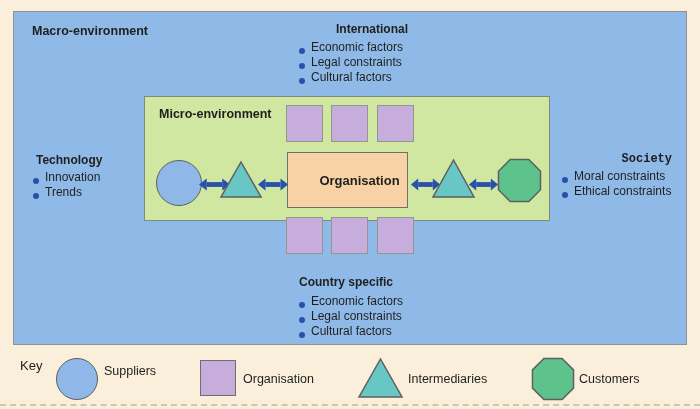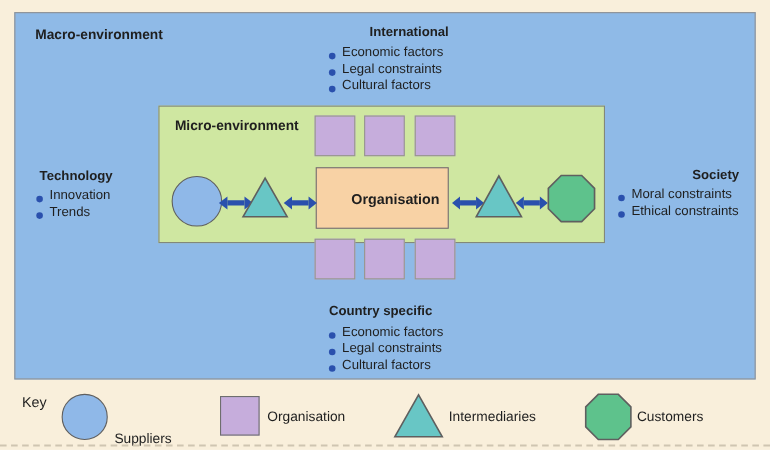--- a/index.html
+++ b/index.html
@@ -19,21 +19,21 @@
   ul.bullets { list-style:none; }
   ul.bullets li { display:flex; align-items:flex-end; height:15px; font-size:12px; white-space:nowrap; }
   .dot { width:6px; height:6px; border-radius:50%; background:var(--arrow_blue); margin-right:6px; flex:none; }
   .abs { position:absolute; }
   .ctr { text-align:right; }
   
   .intl-title   { left:284px; top:10px; width:110px; }
   .intl-list    { left:285px; top:27px; }
   .tech-title   { left:22px;  top:141px; }
   .tech-list    { left:19px;  top:157px; }
-  .soc-title    { left:548px; top:140px; width:110px; }
+  .soc-title    { left:548px; top:140px; width:110px;font-family:Liberation Mono, monospace; }
   .soc-list     { left:548px; top:156px; }
   .ctry-title   { left:285px; top:263px; width:112px; }
   .ctry-list    { left:285px; top:281px; }
   
   .micro {
     position:absolute; left:130px; top:84px; width:406px; height:125px;
     background:var(--micro_bg); border:1px solid #82887a;
   }
   .micro-label { position:absolute; left:14px; top:10px; font-weight:bold; font-size:12.5px; }
   .sq { position:absolute; width:37px; height:37px; background:var(--square_fill); border:1px solid #96968c; }
@@ -178,21 +178,21 @@
 
       <svg class="shape" style="left:352px; top:61px;" width="45" height="45" viewBox="0 0 45 45">
         <polygon class="oct" points="13.2,1.5 31.8,1.5 43.5,13.2 43.5,31.8 31.8,43.5 13.2,43.5 1.5,31.8 1.5,13.2"></polygon>
       </svg>
     </div>
   </div>
 
   <div class="key-label">Key</div>
 
   <div class="supplier-circle key-circle"></div>
-  <div class="key-text" style="left:104px; top:392px;">Suppliers</div>
+  <div class="key-text" style="left:104px; top:364px;">Suppliers</div>
 
   <div class="key-square"></div>
   <div class="key-text" style="left:243px; top:372px;">Organisation</div>
 
   <svg class="shape" style="left:357px; top:357px;" width="47" height="42" viewBox="0 0 47 42">
     <polygon class="tri" points="23.5,2 45,40 2,40"></polygon>
   </svg>
   <div class="key-text" style="left:408px; top:372px;">Intermediaries</div>
 
   <svg class="shape" style="left:531px; top:357px;" width="44" height="44" viewBox="0 0 45 45">

